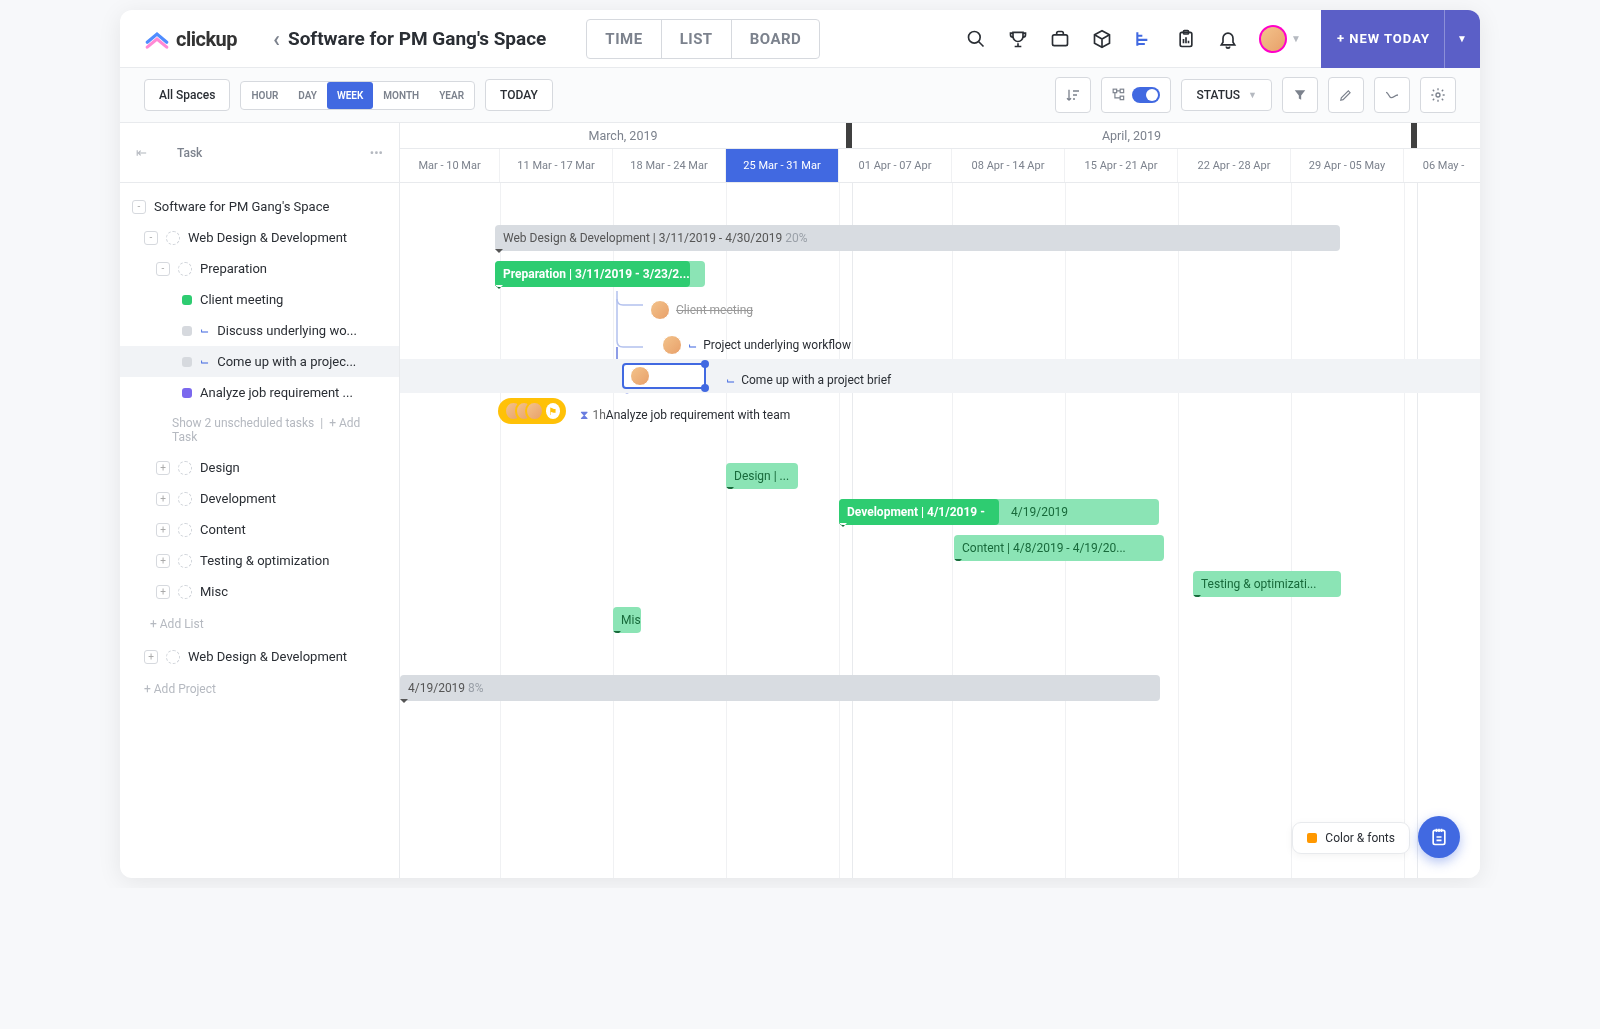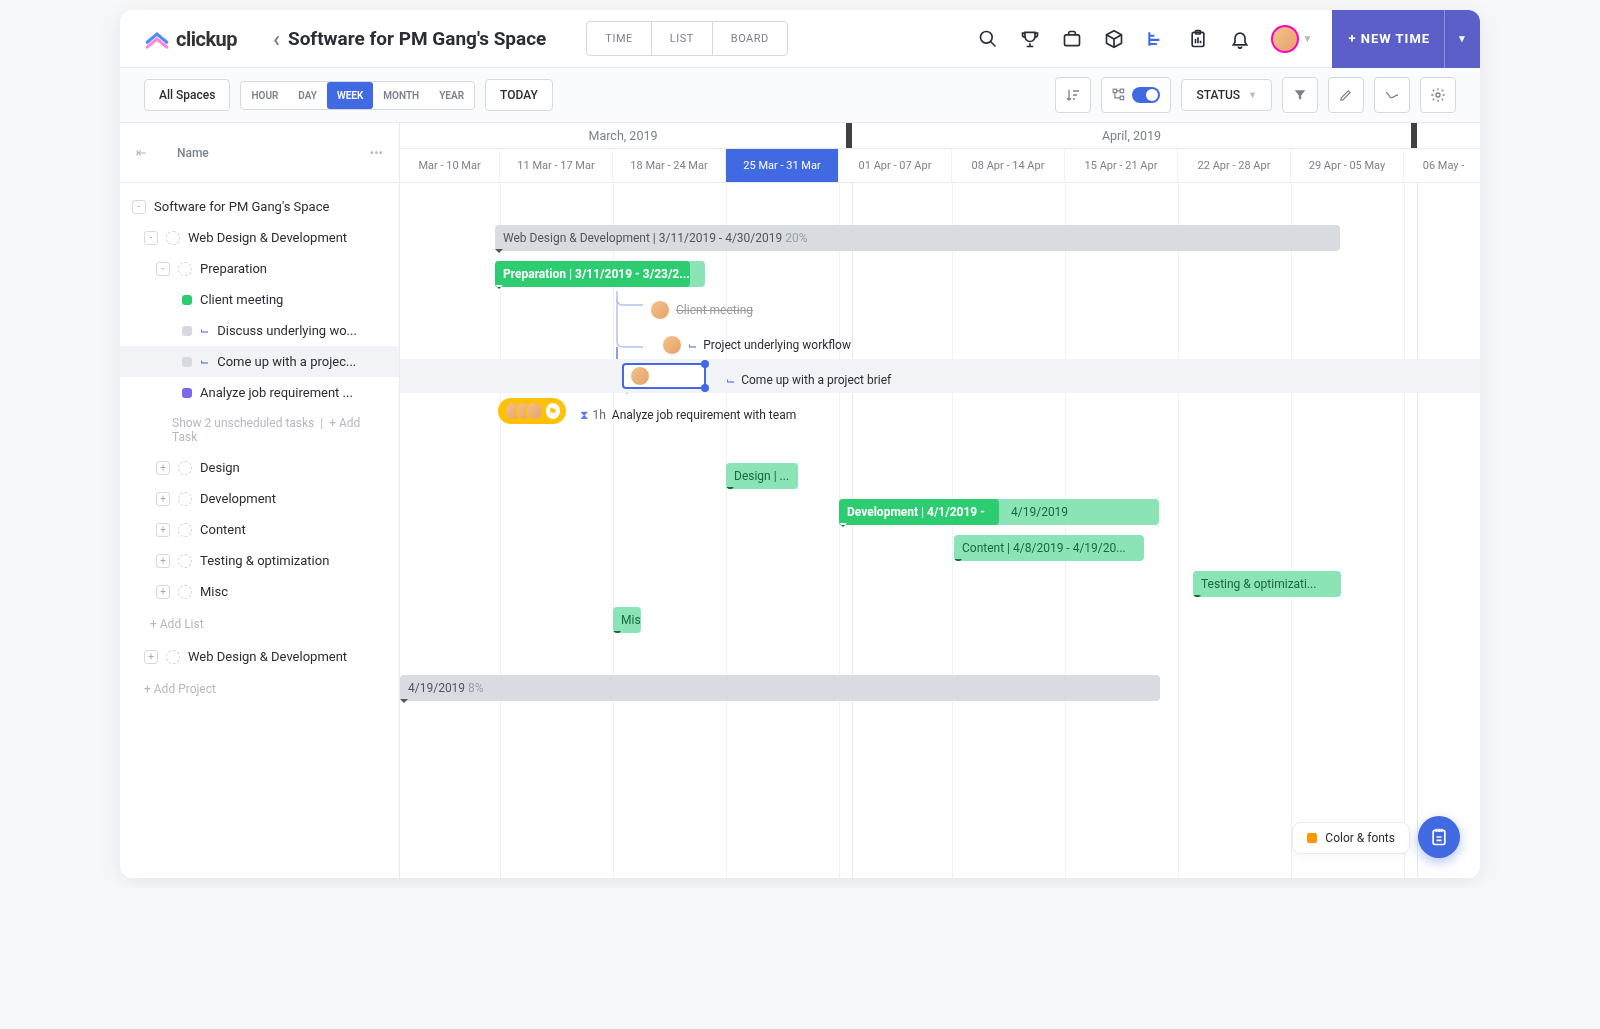--- a/index.html
+++ b/index.html
@@ -4,21 +4,21 @@
 <style>
 * { margin: 0; padding: 0; box-sizing: border-box; }
 body { font-family: -apple-system, BlinkMacSystemFont, "Segoe UI", Roboto, sans-serif; font-size: 13px; color: #2a2e34; background: #f7f8fa; }
 .app { width: 1360px; height: 868px; background: #fff; border-radius: 12px; margin: 10px auto; overflow: hidden; box-shadow: 0 4px 24px rgba(0,0,0,0.08); display: flex; flex-direction: column; position: relative; }
 .topbar { height: 58px; border-bottom: 1px solid #e8eaed; display: flex; align-items: center; padding: 0 24px; gap: 12px; }
 .logo { display: flex; align-items: center; gap: 6px; margin-right: 24px; }
 .logo-mark { width: 26px; height: 26px; }
 .logo-text { font-size: 20px; font-weight: 700; color: #333; letter-spacing: -0.5px; }
 .breadcrumb { font-size: 19px; font-weight: 700; display: flex; align-items: center; gap: 8px; }
 .view-tabs { display: flex; border: 1px solid #d6d9de; border-radius: 4px; margin-left: 28px; }
-.view-tab { padding: 10px 18px; font-size: 11px; font-weight: 400; color: #7c828d; letter-spacing: 0.5px; border-right: 1px solid #d6d9de; cursor: pointer; }
+.view-tab { padding: 10px 18px; font-size: 15px; font-weight: 700; color: #7c828d; letter-spacing: 0.5px; border-right: 1px solid #d6d9de; cursor: pointer; }
 .view-tab:last-child { border-right: none; }
 .top-icons { margin-left: auto; display: flex; align-items: center; gap: 20px; }
 .top-icon { width: 22px; height: 22px; color: #2a2e34; cursor: pointer; display: flex; align-items: center; justify-content: center; }
 .avatar-wrap { display: flex; align-items: center; gap: 4px; }
 .avatar { width: 28px; height: 28px; border-radius: 50%; background: #ff00c8; position: relative; overflow: hidden; }
 .avatar-img { width: 24px; height: 24px; border-radius: 50%; background: linear-gradient(135deg,#f3c38b,#e8a06a); position: absolute; left: 2px; top: 2px; }
 .new-task-btn { background: #5b5fc7; color: #fff; padding: 0 0 0 16px; height: 58px; display: flex; align-items: center; font-weight: 700; letter-spacing: 1px; font-size: 13px; margin-right: -24px; }
 .new-task-btn .dd { border-left: 1px solid rgba(255,255,255,0.3); padding: 0 12px; margin-left: 14px; height: 100%; display: flex; align-items: center; }
 .toolbar { height: 55px; display: flex; align-items: center; padding: 0 24px; gap: 10px; background: #fafbfc; border-bottom: 1px solid #e8eaed; }
 .pill { border: 1px solid #d6d9de; border-radius: 4px; background: #fff; padding: 8px 14px; font-size: 12px; font-weight: 500; cursor: pointer; }
@@ -136,21 +136,21 @@
             <path d="M18 16v-5a6 6 0 10-12 0v5l-2 3h16l-2-3zM10 21a2 2 0 004 0"></path>
           </svg>
         </div>
       <div class="avatar-wrap">
         <div class="avatar">
             <div class="avatar-img"></div>
           </div>
         <span style="color:#b5b9c0;font-size:10px;">▼</span>
       </div>
       <div class="new-task-btn">
-        <span>+ NEW TIME</span>
+        <span>+ NEW TODAY</span>
         <span class="dd" style="font-size:10px;">▼</span>
       </div>
     </div>
   </div>
 
   <div class="toolbar">
     <div class="pill">All Spaces</div>
     <div class="zoom-tabs">
       <div class="zoom-tab">HOUR</div>
       <div class="zoom-tab">DAY</div>
@@ -200,21 +200,21 @@
           </svg>
         </div>
     </div>
   </div>
 
   <div class="content">
 
     <div class="sidebar">
       <div class="side-head">
         <span class="collapse">⇤</span>
-        <span class="name">Name</span>
+        <span class="name">Task</span>
         <span class="dots">•••</span>
       </div>
       <div class="tree">
         <div class="tree-row" style="padding-left:12px;">
           <span class="sq">-</span>
           <span class="tree-label">Software for PM Gang's Space</span>
         </div>
         <div class="tree-row" style="padding-left:24px;">
           <span class="sq">-</span>
           <span class="dash-ic"></span>
@@ -353,36 +353,36 @@
         </div>
 
         <div class="mini-pill" style="top:215px;left:98px;width:68px;">
           <span class="avc" style="margin-right:-8px;border:2px solid #ffc107;"></span>
           <span class="avc" style="margin-right:-8px;border:2px solid #ffc107;"></span>
           <span class="avc" style="border:2px solid #ffc107;"></span>
           <span style="width:16px;height:16px;background:#fff;border-radius:50%;display:flex;align-items:center;justify-content:center;font-size:10px;color:#ffc107;margin-left:2px;">⚑</span>
         </div>
         <div class="track-row" style="top:215px;left:176px;">
           <span style="color:#6a7de0;margin:0 4px;">⧗</span>
-          <span style="color:#666;margin-right:6px;">1h</span>
+          <span style="color:#666;">1h</span>
           <span>Analyze job requirement with team</span>
         </div>
 
         <div class="bar greenl" style="left:326px;top:280px;width:72px;overflow:hidden;">
           <span>Design | ...</span>
         </div>
 
         <div class="bar greenl" style="left:439px;top:316px;width:320px;">
             <span style="margin-left:164px;">4/19/2019</span>
           </div>
         <div class="bar greenf" style="left:439px;top:316px;width:160px;overflow:hidden;">
           <span>Development | 4/1/2019 - </span>
         </div>
 
-        <div class="bar greenl" style="left:554px;top:352px;width:190px;overflow:hidden;">
+        <div class="bar greenl" style="left:554px;top:352px;width:210px;overflow:hidden;">
           <span>Content | 4/8/2019 - 4/19/20...</span>
         </div>
 
         <div class="bar greenl" style="left:793px;top:388px;width:148px;overflow:hidden;">
           <span>Testing &amp; optimizati...</span>
         </div>
 
         <div class="bar greenl" style="left:213px;top:424px;width:28px;overflow:hidden;">
           <span>Mis...</span>
         </div>

